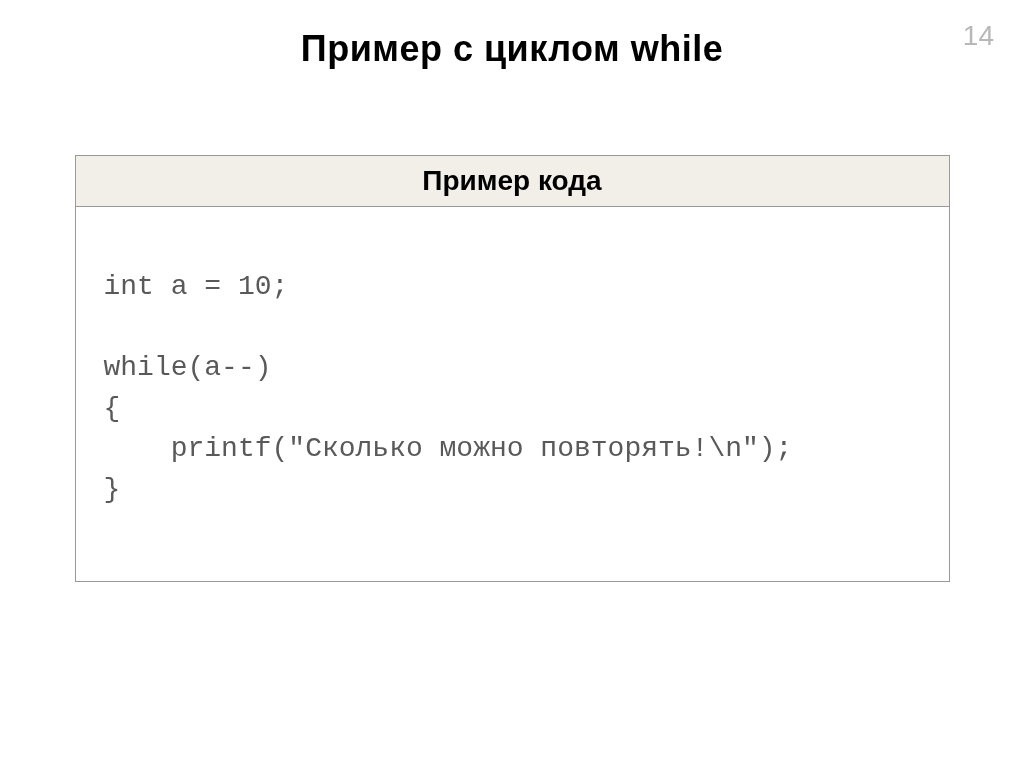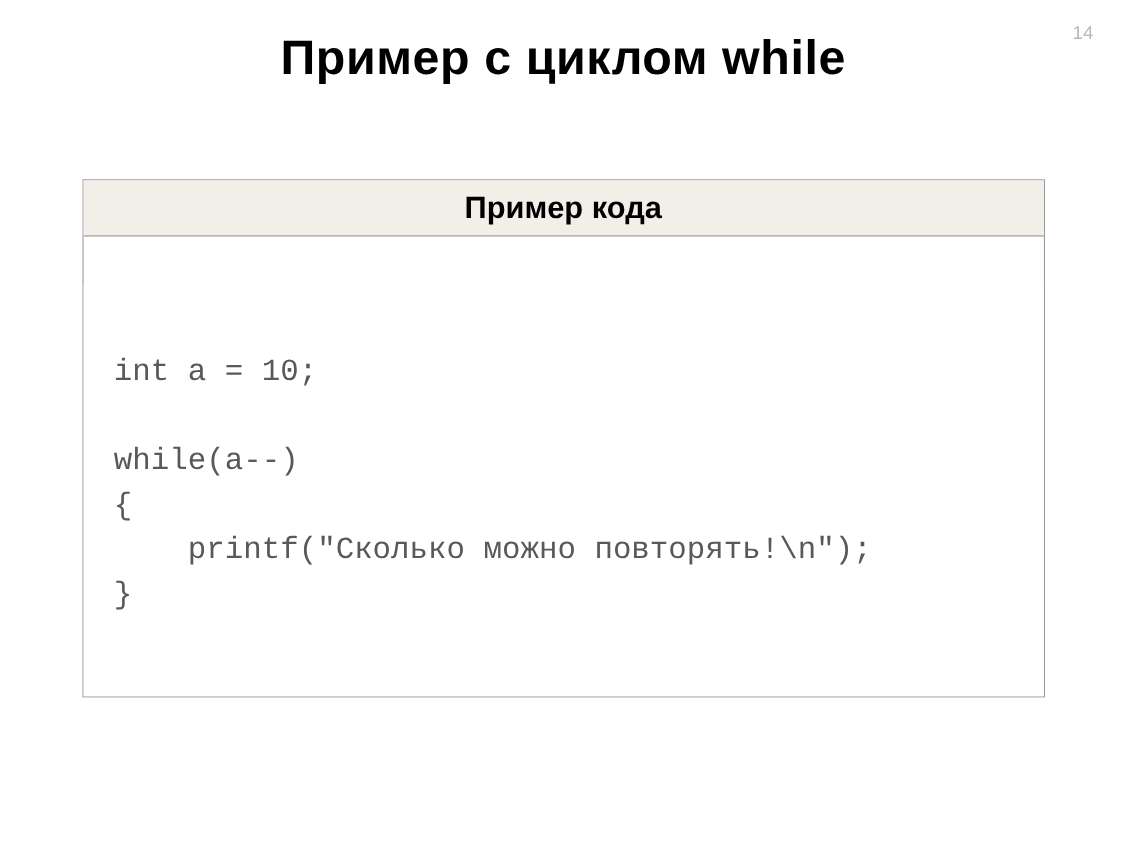--- a/index.html
+++ b/index.html
@@ -12,26 +12,26 @@
       height: 767px;
       background: #ffffff;
       font-family: Arial, sans-serif;
       position: relative;
     }
     .page-number {
       position: absolute;
       top: 20px;
       right: 30px;
       color: #b8b8b8;
-      font-size: 17px;
+      font-size: 28px;
       font-weight: normal;
     }
     .slide-title {
       text-align: center;
-      font-size: 44px;
+      font-size: 36px;
       font-weight: bold;
       color: #000000;
       margin-top: 28px;
       letter-spacing: 0.5px;
     }
     .code-container {
       margin: 85px auto 0;
       width: 875px;
       border: 1.5px solid #999999;
     }
@@ -45,21 +45,20 @@
       border-bottom: 1.5px solid #999999;
     }
     .code-body {
       background: #ffffff;
       padding: 60px 28px 70px 28px;
       font-family: "Courier New", Courier, monospace;
       font-size: 28px;
       line-height: 1.45;
       color: #595959;
       white-space: pre;
-      margin-top: 44px;
     }
   </style>
 </head>
 <body>
 
 <div class="page-number">14</div>
 
 <h1 class="slide-title">Пример с циклом while</h1>
 
 <div class="code-container">

